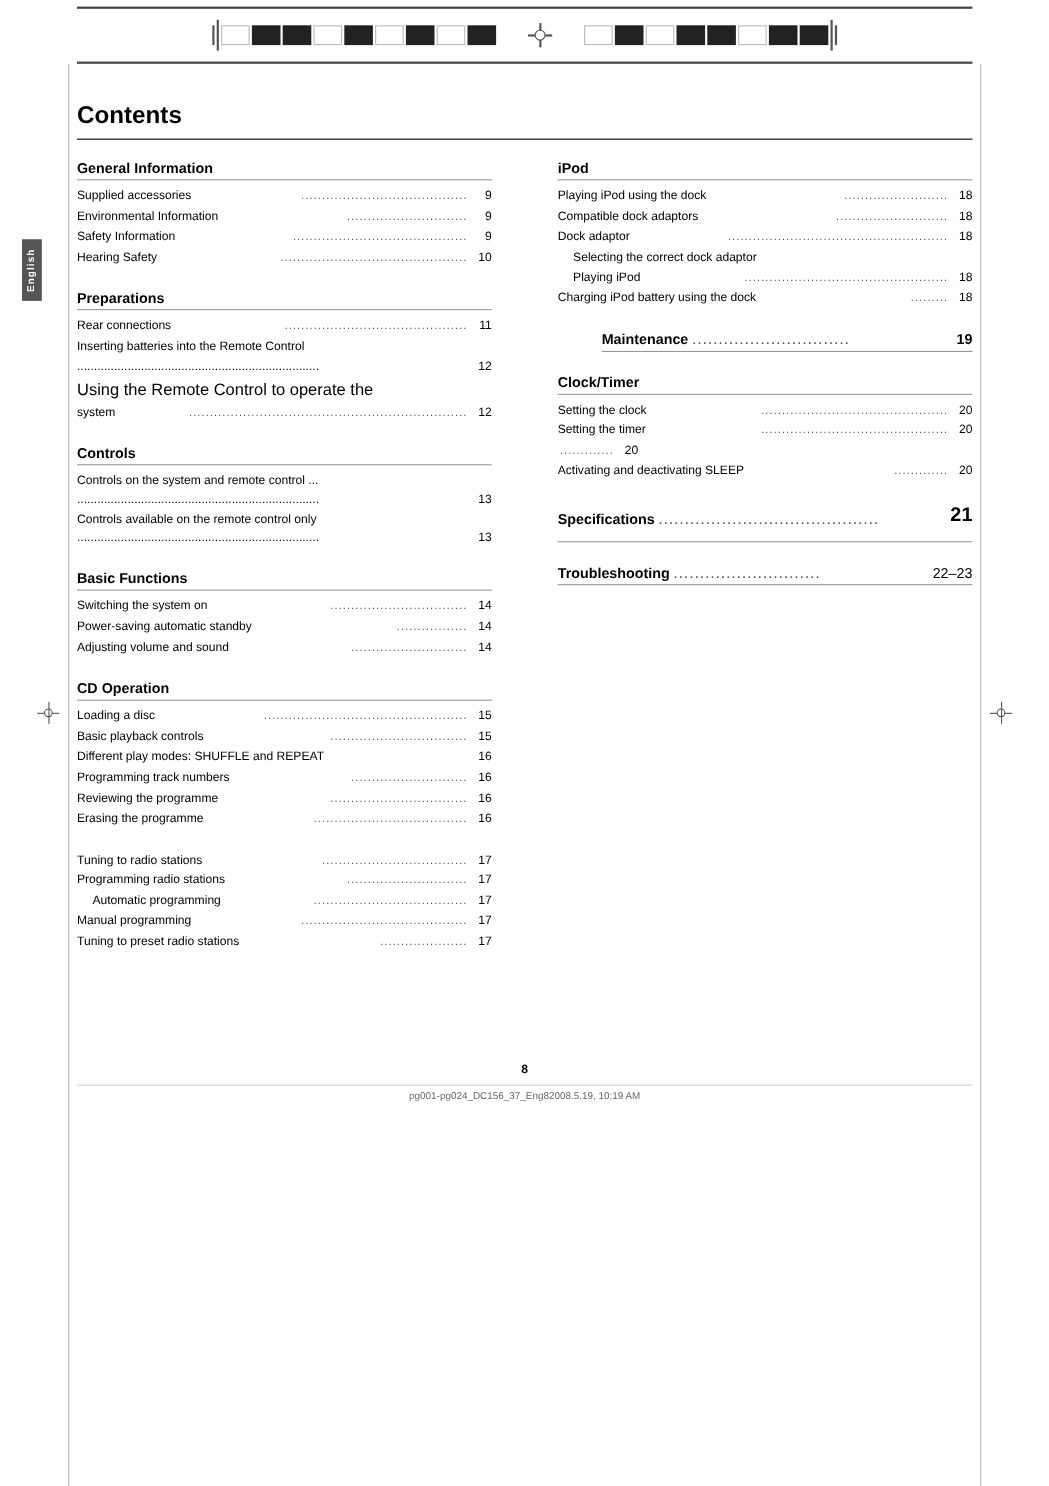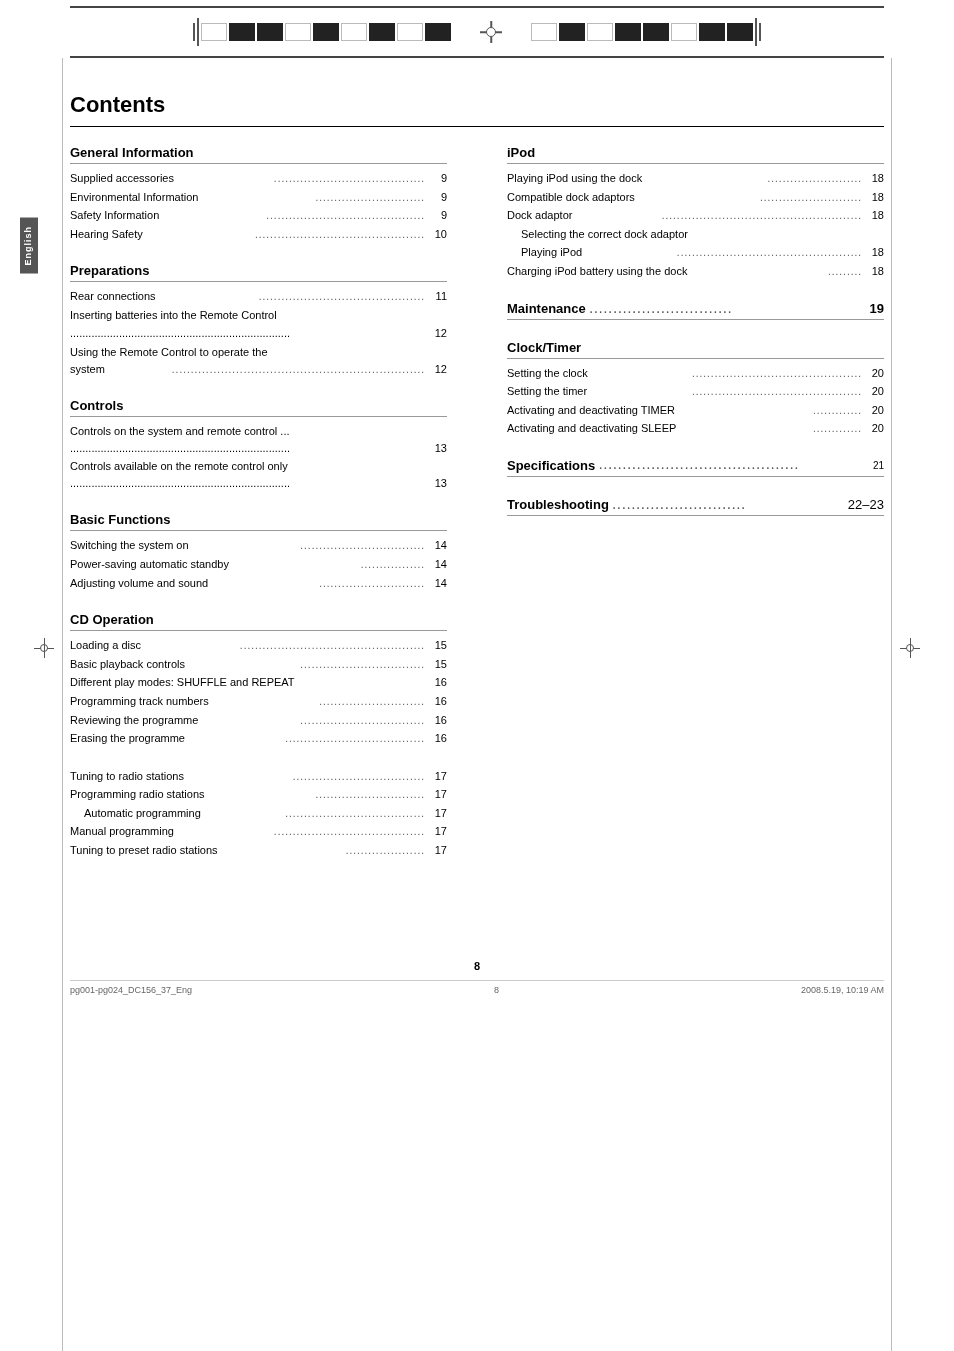--- a/index.html
+++ b/index.html
@@ -248,21 +248,21 @@
           </div>
 
           <div style="font-size:11px; line-height:1.5; margin-bottom:2px;">
             <span>Inserting batteries into the Remote Control</span>
           </div>
           <div class="toc-entry">
             <span class="toc-label">........................................................................</span>
             <span class="toc-page">12</span>
           </div>
 
-          <div style="font-size:11px; line-height:1.5; margin-bottom:0;">
+          <div style="font-size:15px; line-height:1.5; margin-bottom:0;">
             <span>Using the Remote Control to operate the</span>
           </div>
           <div class="toc-entry">
             <span class="toc-label">system</span>
             <span class="toc-dots">...................................................................</span>
             <span class="toc-page">12</span>
           </div>
         </div>
 
         <div class="section">
@@ -394,74 +394,73 @@
             <span class="toc-page">18</span>
           </div>
           <div class="toc-entry">
             <span class="toc-label">Charging iPod battery using the dock</span>
             <span class="toc-dots">.........</span>
             <span class="toc-page">18</span>
           </div>
         </div>
 
         <div class="section">
-          <div style="font-size:13px; font-weight:bold; border-bottom:1px solid #999; padding-bottom:3px; margin-bottom:6px; display:flex; align-items:baseline;">
+          <div style="font-size:13px; font-weight:bold; border-bottom:1px solid #999; padding-bottom:3px; margin-bottom:6px; display:flex; align-items:baseline;margin-left:40px;">
             <span>Maintenance</span>
             <span style="flex:1; margin:0 4px; letter-spacing:2px; color:#555; font-size:10px; overflow:hidden; white-space:nowrap;"> ..............................</span>
             <span style="font-weight:bold; font-size:13px;">19</span>
           </div>
         </div>
 
         <div class="section">
           <div class="section-title">Clock/Timer</div>
           <div class="toc-entry">
             <span class="toc-label">Setting the clock</span>
             <span class="toc-dots">.............................................</span>
             <span class="toc-page">20</span>
           </div>
           <div class="toc-entry">
             <span class="toc-label">Setting the timer</span>
             <span class="toc-dots">.............................................</span>
             <span class="toc-page">20</span>
           </div>
           <div class="toc-entry">
-            <span class="toc-label">Activating and deactivating TIMER</span>
             <span class="toc-dots">.............</span>
             <span class="toc-page">20</span>
           </div>
           <div class="toc-entry">
             <span class="toc-label">Activating and deactivating SLEEP</span>
             <span class="toc-dots">.............</span>
             <span class="toc-page">20</span>
           </div>
         </div>
 
         <div class="section">
-          <div style="font-size:13px; font-weight:bold; border-bottom:1px solid #999; padding-bottom:3px; margin-bottom:6px; display:flex; align-items:center;">
+          <div style="font-size:13px; font-weight:bold; border-bottom:1px solid #999; padding-bottom:13px; margin-bottom:6px; display:flex; align-items:flex-end;">
             <span>Specifications</span>
             <span style="flex:1; margin:0 4px; letter-spacing:2px; color:#555; font-size:10px; overflow:hidden; white-space:nowrap;"> ..........................................</span>
-            <span style="font-weight:normal; font-size:10px;">21</span>
+            <span style="font-weight:bold; font-size:18px;">21</span>
           </div>
         </div>
 
         <div class="section">
           <div style="font-size:13px; font-weight:bold; border-bottom:1px solid #999; padding-bottom:3px; margin-bottom:6px; display:flex; align-items:baseline;">
             <span>Troubleshooting</span>
             <span style="flex:1; margin:0 4px; letter-spacing:2px; color:#555; font-size:10px; overflow:hidden; white-space:nowrap;"> ............................</span>
             <span style="font-weight:normal; font-size:13px;">22–23</span>
           </div>
         </div>
 
       </div>
 
     </div>
 
   </div>
 
   <div style="text-align:center; font-size:11px; font-weight:bold; margin-top:20px; margin-bottom:8px;">8</div>
 
-  <div style="display:flex; align-items:center; justify-content:space-between; font-size:9px; color:#666; padding: 4px 0 6px 0; border-top: 1px solid #ccc;">
+  <div style="display:flex; align-items:center; justify-content:center; font-size:9px; color:#666; padding: 4px 0 6px 0; border-top: 1px solid #ccc;">
     <span>pg001-pg024_DC156_37_Eng</span>
     <span>8</span>
     <span>2008.5.19, 10:19 AM</span>
   </div>
 
 </div>
 
 </body></html>

